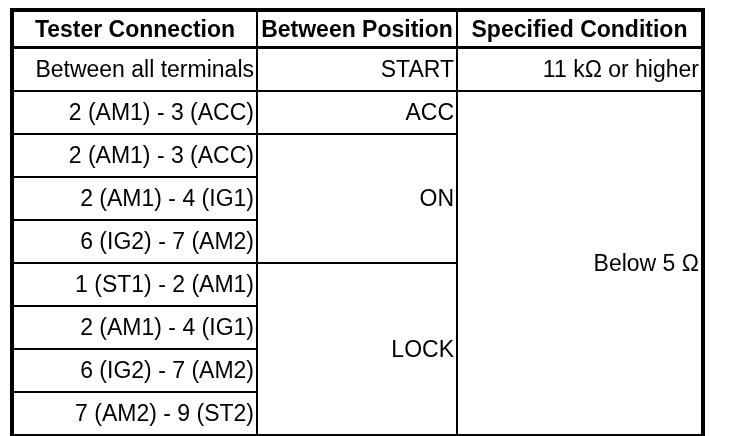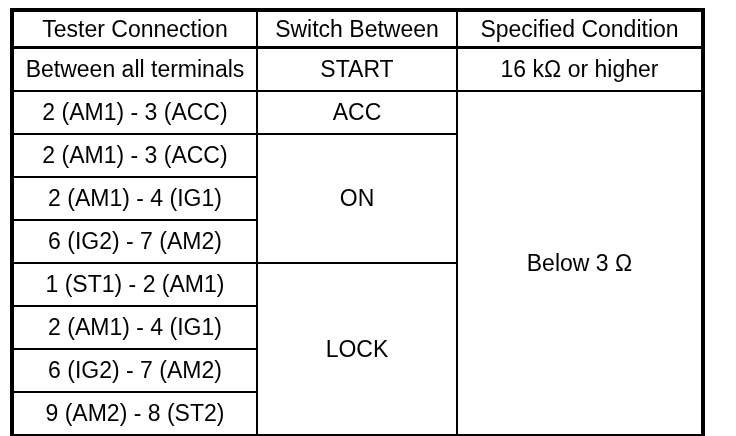--- a/index.html
+++ b/index.html
@@ -25,33 +25,33 @@
     background: #ffffff;
   }
   table.spec-table, .spec-table th, .spec-table td {
     border: 2px solid #000000;
   }
   table.spec-table {
     border-width: 4px;
   }
   .spec-table th {
     border-bottom-width: 3px;
-    font-weight: normal;
+    font-weight: bold;
     font-size: 23px;
     height: 34px;
     text-align: center;
     vertical-align: middle;
     padding: 0 2px;
     letter-spacing: 0;
   }
   .spec-table td {
     font-size: 23px;
     font-weight: normal;
     height: 41px;
-    text-align: center;
+    text-align: right;
     vertical-align: middle;
     padding: 0 2px;
     white-space: nowrap;
   }
   col.c1 { width: 245px; }
   col.c2 { width: 200px; }
   col.c3 { width: 246px; }
 </style>
 </head>
 <body>
@@ -59,34 +59,34 @@
 <div class="page">
   <table class="spec-table">
     <colgroup>
       <col class="c1">
       <col class="c2">
       <col class="c3">
     </colgroup>
     <thead>
       <tr>
         <th>Tester Connection</th>
-        <th>Switch Between</th>
+        <th>Between Position</th>
         <th>Specified Condition</th>
       </tr>
     </thead>
     <tbody>
       <tr>
         <td>Between all terminals</td>
         <td>START</td>
-        <td>16 kΩ or higher</td>
+        <td>11 kΩ or higher</td>
       </tr>
       <tr>
         <td>2 (AM1) - 3 (ACC)</td>
         <td>ACC</td>
-        <td rowspan="8">Below 3 Ω</td>
+        <td rowspan="8">Below 5 Ω</td>
       </tr>
       <tr>
         <td>2 (AM1) - 3 (ACC)</td>
         <td rowspan="3">ON</td>
       </tr>
       <tr>
         <td>2 (AM1) - 4 (IG1)</td>
       </tr>
       <tr>
         <td>6 (IG2) - 7 (AM2)</td>
@@ -95,17 +95,17 @@
         <td>1 (ST1) - 2 (AM1)</td>
         <td rowspan="4">LOCK</td>
       </tr>
       <tr>
         <td>2 (AM1) - 4 (IG1)</td>
       </tr>
       <tr>
         <td>6 (IG2) - 7 (AM2)</td>
       </tr>
       <tr>
-        <td>9 (AM2) - 8 (ST2)</td>
+        <td>7 (AM2) - 9 (ST2)</td>
       </tr>
     </tbody>
   </table>
 </div>
 
 </body></html>

